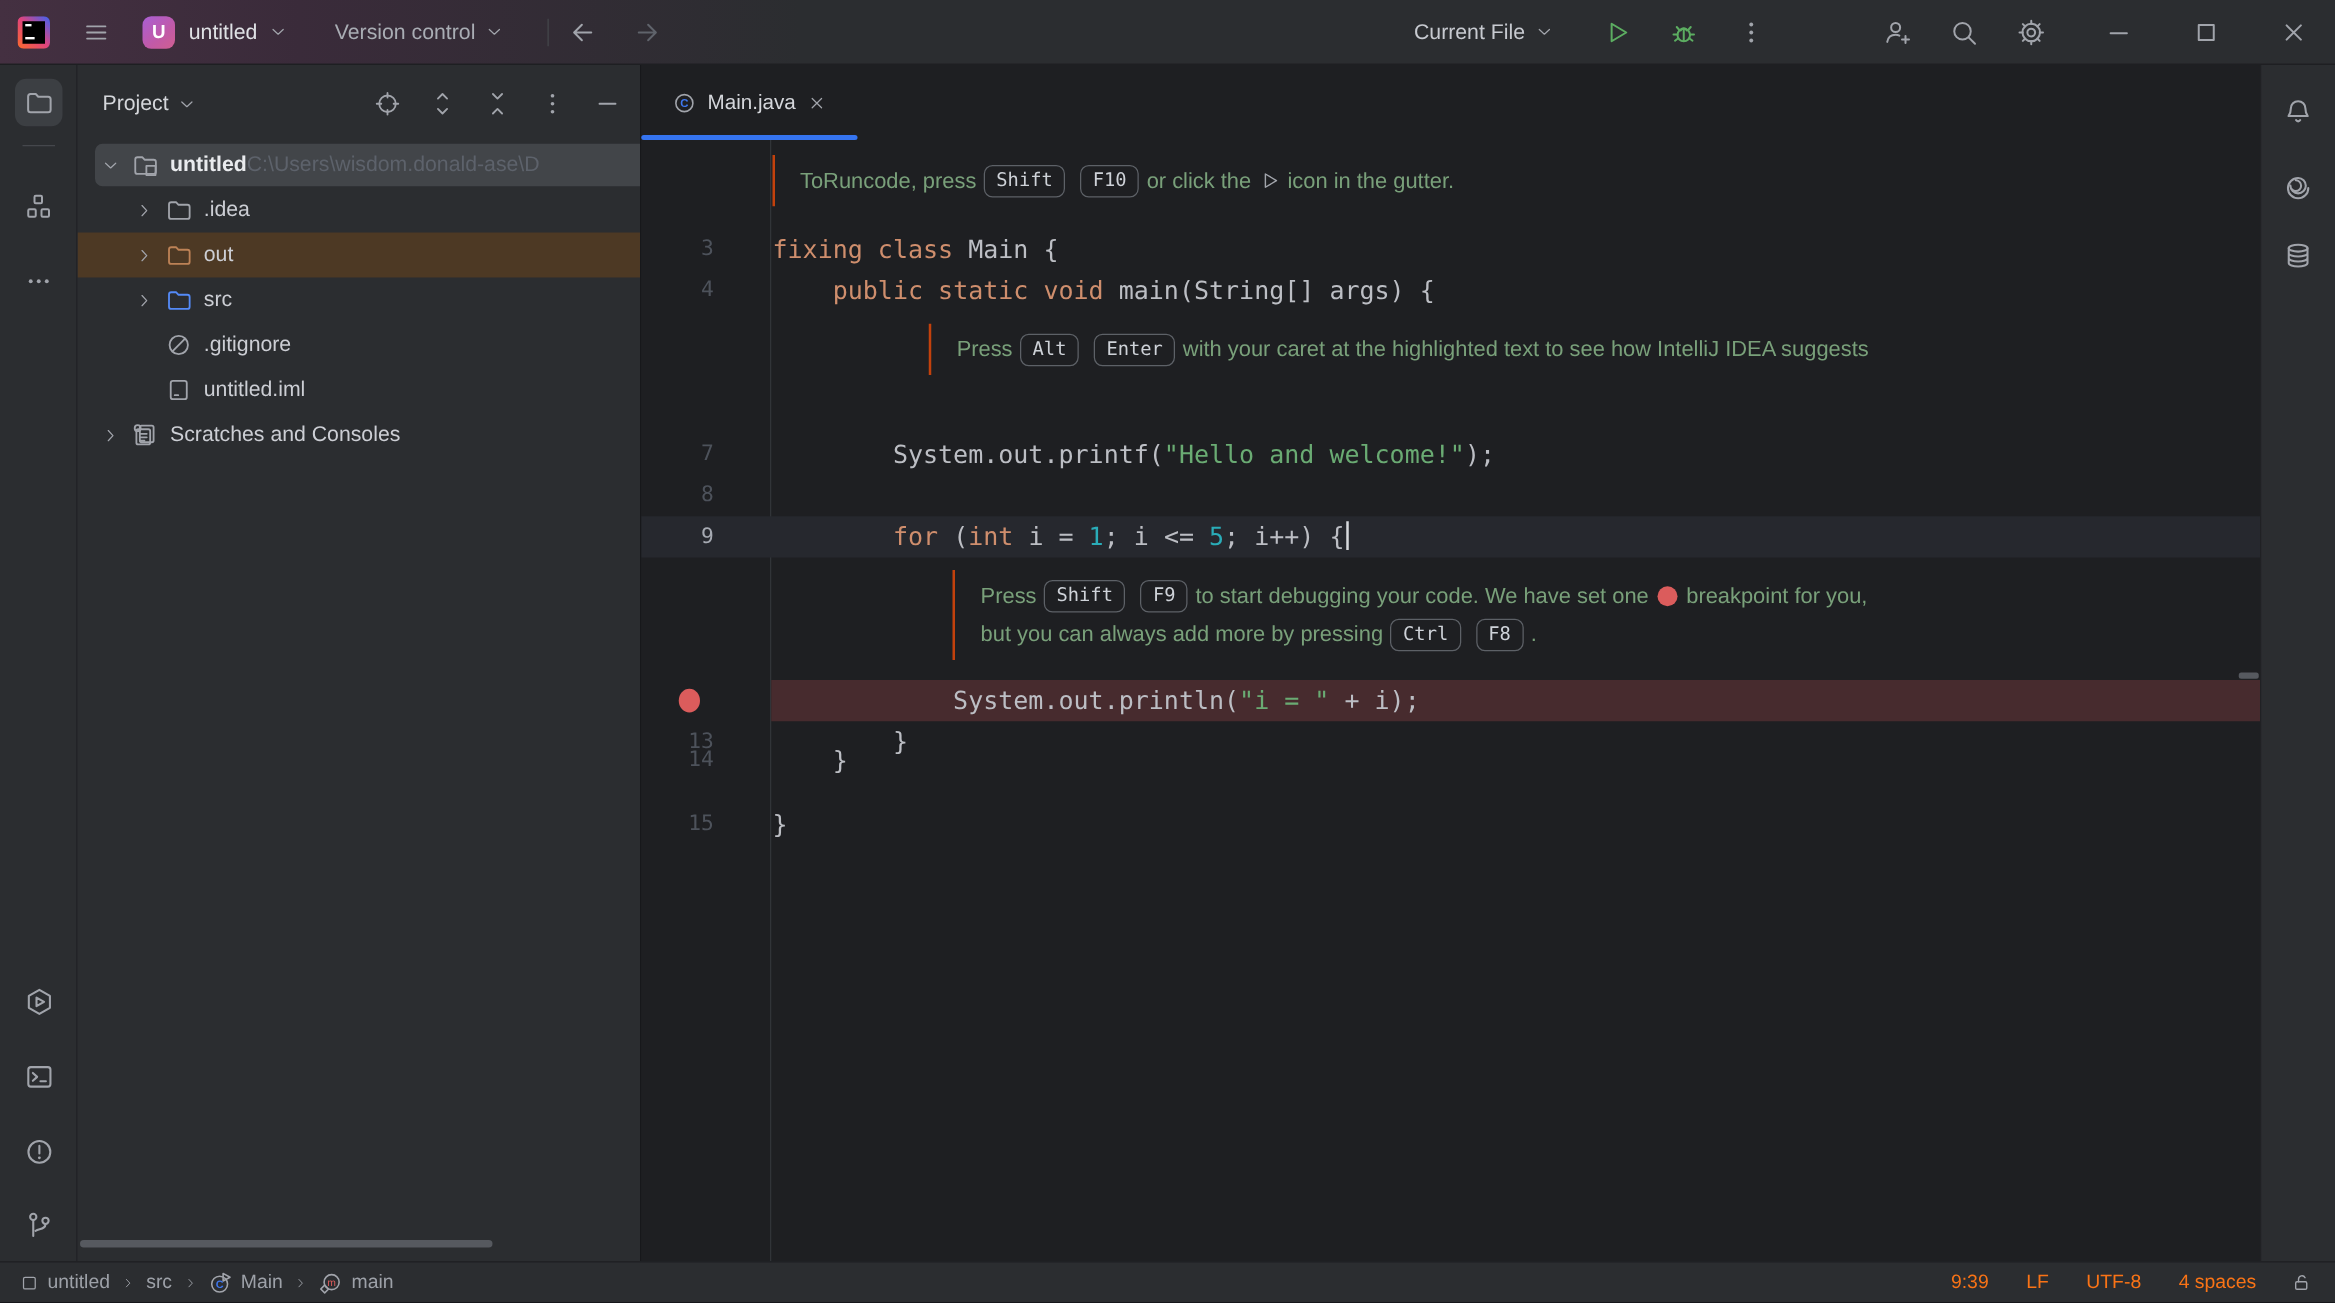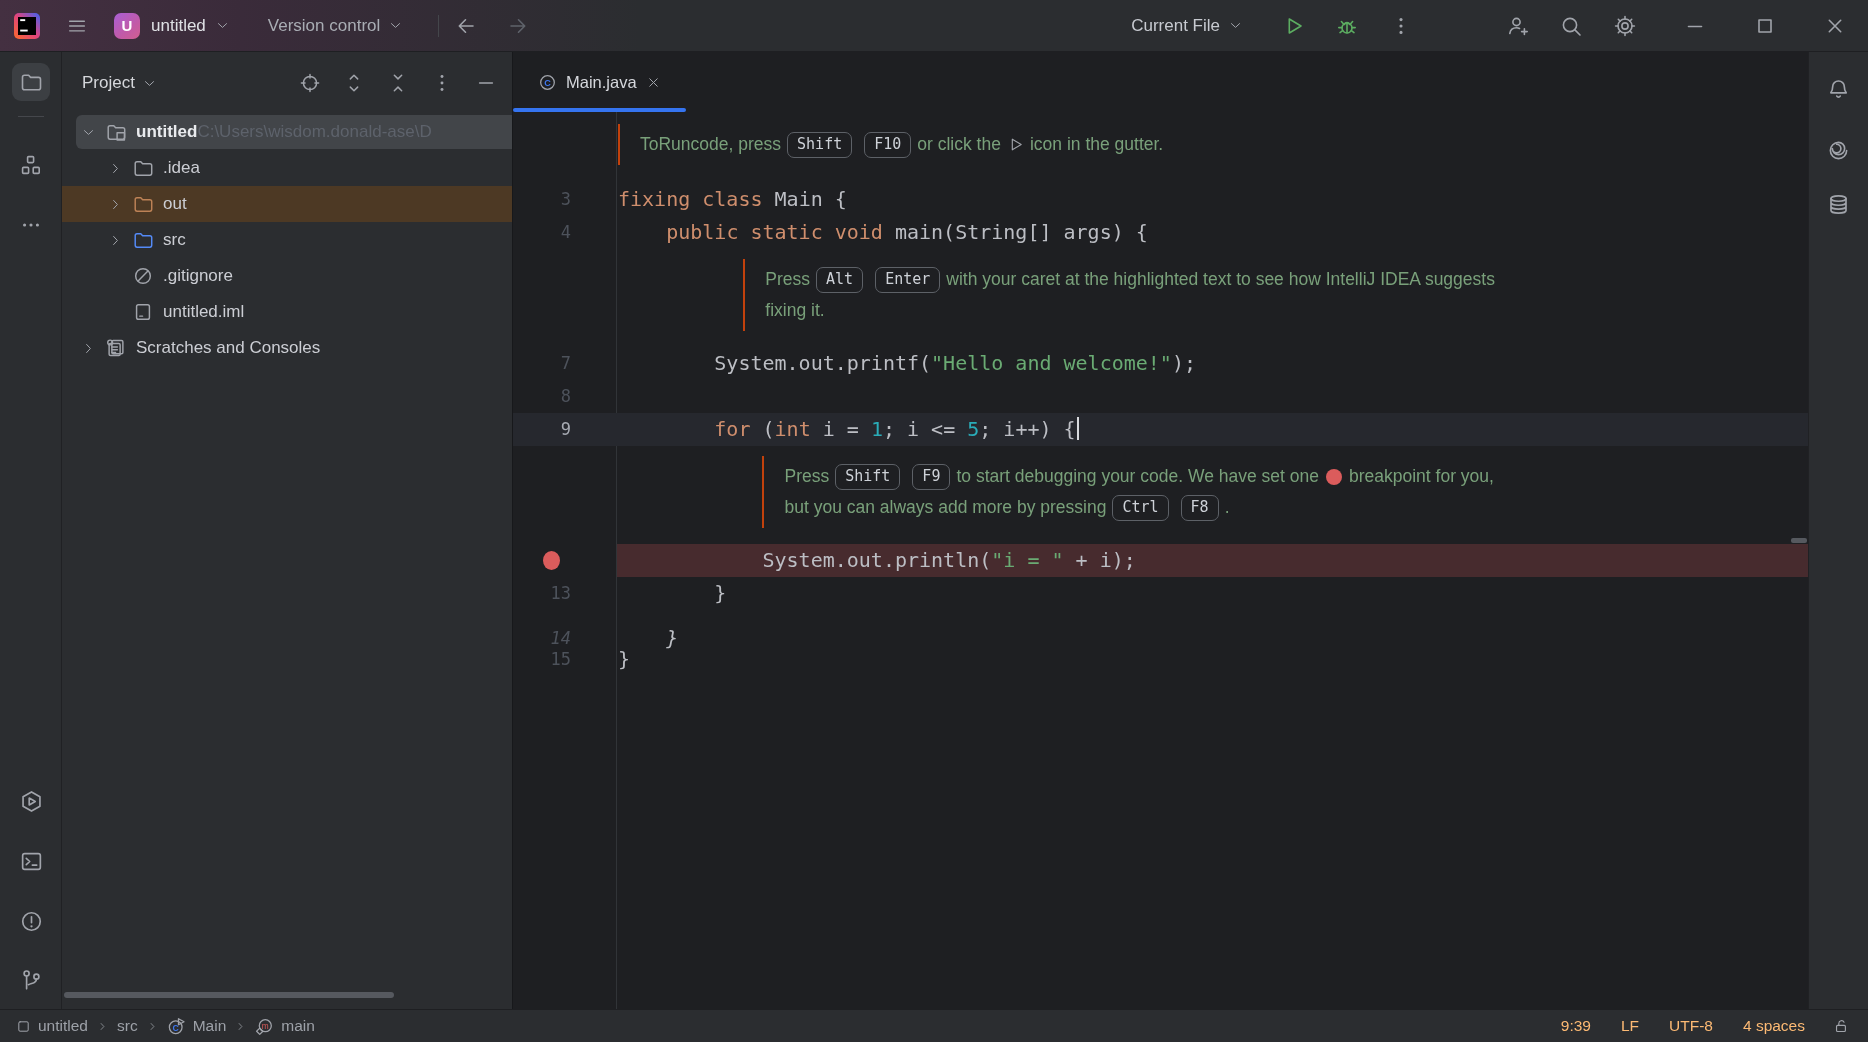--- a/index.html
+++ b/index.html
@@ -88,21 +88,21 @@
   .hint-run-icon{margin:0 6px;flex:none}
   .hint-bp{display:inline-block;width:16px;height:16px;border-radius:50%;background:#db5c5c;margin:0 7px;flex:none}
   #ethumb{position:absolute;right:1px;top:486px;width:16px;height:5px;border-radius:2px;background:#56595f}
 
   
   #statusbar{position:absolute;left:0;top:1009px;width:1868px;height:33px;background:#2b2d30;border-top:1px solid #1e1f22;
     display:flex;align-items:center;font-size:15.5px;color:#9da1a8;padding:0 18px 0 16px}
   #crumbs{display:flex;align-items:center;gap:9px}
   .crumb{display:flex;align-items:center;gap:7px}
   #sb-spacer{flex:1}
-  #sb-items{display:flex;align-items:flex-end;gap:30px;color:#fdba74}
+  #sb-items{display:flex;align-items:flex-end;gap:30px;color:#f97316}
   #sb-lock{margin-left:28px;display:flex;align-items:center}
 </style>
 </head>
 <body>
 
 <div id="app">
 
   <header id="titlebar">
     <div class="tbic" id="app-logo">
       <svg width="26" height="26" viewBox="0 0 26 26">
@@ -439,35 +439,34 @@
                   <path d="M7.5 4.5v15L20 12z" stroke="#5a9f60"></path>
                 </svg>
               </span> icon in the gutter.</div>
           </div>
         </div>
         <div class="crow" style="top: 71px;"><span class="ln">3</span><span class="codetxt"><span class="kw">fixing class </span><span class="def">Main {</span></span></div>
         <div class="crow" style="top: 104px;"><span class="ln">4</span><span class="codetxt"><span class="def">    </span><span class="kw">public static void </span><span class="def">main(String[] args) {</span></span></div>
         <div class="hintrow" style="top: 147px; left: 201.32px; margin-left: 29px;">
           <div class="hintbox">
             <div class="hintline">Press <span class="keycap">Alt</span><span class="keycap">Enter</span> with your caret at the highlighted text to see how IntelliJ IDEA suggests</div>
-            <div class="hintline">fixing it.</div>
           </div>
         </div>
         <div class="crow" style="top: 235px;"><span class="ln">7</span><span class="codetxt"><span class="def">        System.out.printf(</span><span class="str">"Hello and welcome!"</span><span class="def">);</span></span></div>
         <div class="crow" style="top: 268px;"><span class="ln">8</span><span class="codetxt"></span></div>
         <div class="crow cur" style="top: 301px;"><span class="ln">9</span><span class="codetxt"><span class="def">        </span><span class="kw">for </span><span class="def">(</span><span class="kw">int</span><span class="def"> i = </span><span class="numlit">1</span><span class="def">; i &lt;= </span><span class="numlit">5</span><span class="def">; i++) {</span><span class="caret"></span></span></div>
         <div class="hintrow" style="top: 344px; left: 249.48px;">
           <div class="hintbox">
             <div class="hintline">Press <span class="keycap">Shift</span><span class="keycap">F9</span> to start debugging your code. We have set one <span class="hint-bp"></span> breakpoint for you,</div>
             <div class="hintline">but you can always add more by pressing <span class="keycap">Ctrl</span><span class="keycap">F8</span>.</div>
           </div>
         </div>
         <div class="crow" style="top: 432px;"><div class="bpband"></div><div class="bpdot"></div><span class="ln"></span><span class="codetxt"><span class="def">            System.out.println(</span><span class="str">"i = "</span><span class="def"> + i);</span></span></div>
         <div class="crow" style="top: 465px;"><span class="ln">13</span><span class="codetxt"><span class="def">        }</span></span></div>
-        <div class="crow" style="top: 510px; font-style: italic;"><span class="ln">14</span><span class="codetxt"><span class="def">    }</span></span></div>
+        <div class="crow" style="top: 480px;"><span class="ln">14</span><span class="codetxt"><span class="def">    }</span></span></div>
         <div class="crow" style="top: 531px;"><span class="ln">15</span><span class="codetxt"><span class="def">}</span></span></div>
       </div>
     <div id="ethumb"></div>
   </main>
 
   <nav id="rstripe">
       <div class="stripe-btn" style="top: 18px; left: 10px;">
         <svg class="sic " width="25" height="25" viewBox="0 0 24 24">
           <path d="M12 3.8a5.6 5.6 0 0 1 5.6 5.6c0 3.2.9 4.7 1.8 5.8H4.6c.9-1.1 1.8-2.6 1.8-5.8A5.6 5.6 0 0 1 12 3.8zM10.4 18.3a1.8 1.8 0 0 0 3.2 0"></path>
         </svg>

